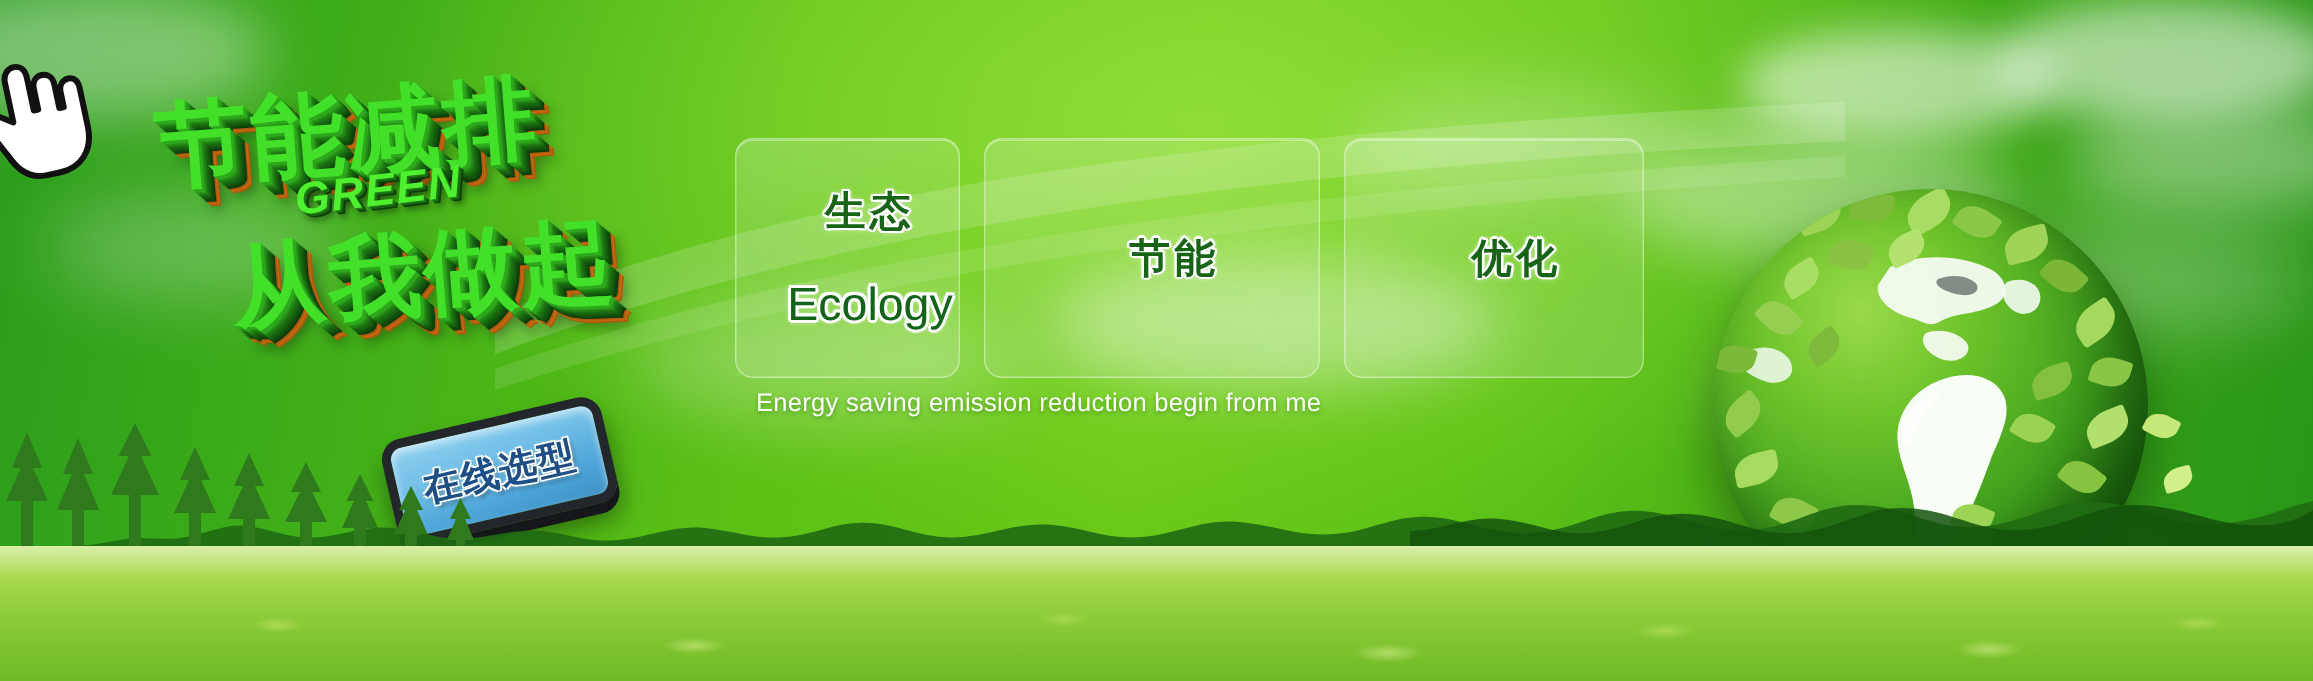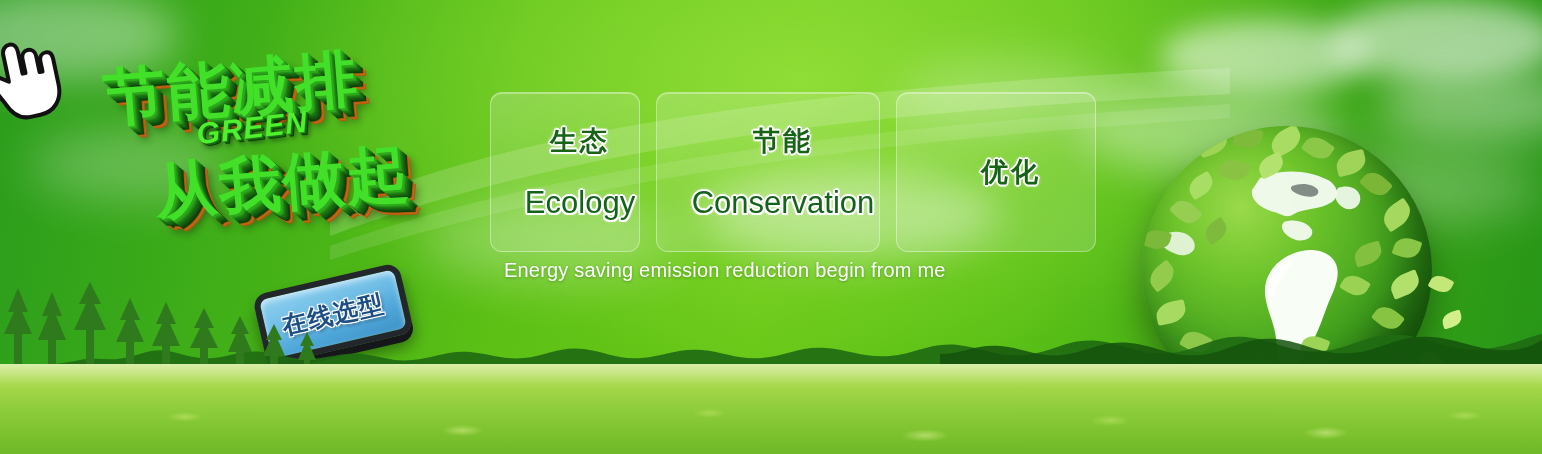--- a/index.html
+++ b/index.html
@@ -128,21 +128,21 @@
                 1.2px 1.2px 0 #fff,-1.2px 1.2px 0 #fff,1.2px -1.2px 0 #fff,-1.2px -1.2px 0 #fff;
   }
   .card-en{
     font-size:31px;color:#14631a;letter-spacing:0px;
     text-shadow:0 0 4px #fff,2px 0 0 #fff,-2px 0 0 #fff,0 2px 0 #fff,0 -2px 0 #fff,
                 1.5px 1.5px 0 #fff,-1.5px 1.5px 0 #fff,1.5px -1.5px 0 #fff,-1.5px -1.5px 0 #fff;
   }
 
   
   .tagline{
-    position:absolute;left:504px;top:259px;font-size:20px;color:#ffffff;
+    position:absolute;left:504px;top:259px;font-size:17px;color:#ffffff;
     letter-spacing:.2px;text-shadow:0 1px 3px rgba(0,60,0,.35);
   }
 
   
   .globe-wrap{position:absolute;left:1142px;top:126px;width:300px;height:300px;}
   .globe{
     position:absolute;left:0;top:0;width:290px;height:290px;border-radius:50%;
     background:
       radial-gradient(circle at 34% 28%, #9ada4a 0%, #6cc32a 26%, #3f9e1c 58%, #236d12 82%, #14490c 100%);
     box-shadow:0 18px 34px rgba(0,0,0,.35), inset -18px -22px 46px rgba(0,40,0,.55);
@@ -185,21 +185,20 @@
     <div class="hl-green">GREEN</div>
   </div>
 
   <div class="cards">
     <div class="card">
       <div class="card-cn">生态</div>
       <div class="card-en">Ecology</div>
     </div>
     <div class="card wide">
       <div class="card-cn">节能</div>
-      <div class="card-en">Conservation</div>
     </div>
     <div class="card mid">
       <div class="card-cn">优化</div>
     </div>
   </div>
 
   <div class="tagline">Energy saving emission reduction begin from me</div>
 
   <div class="cta">
     <div class="cta-plate"></div>

